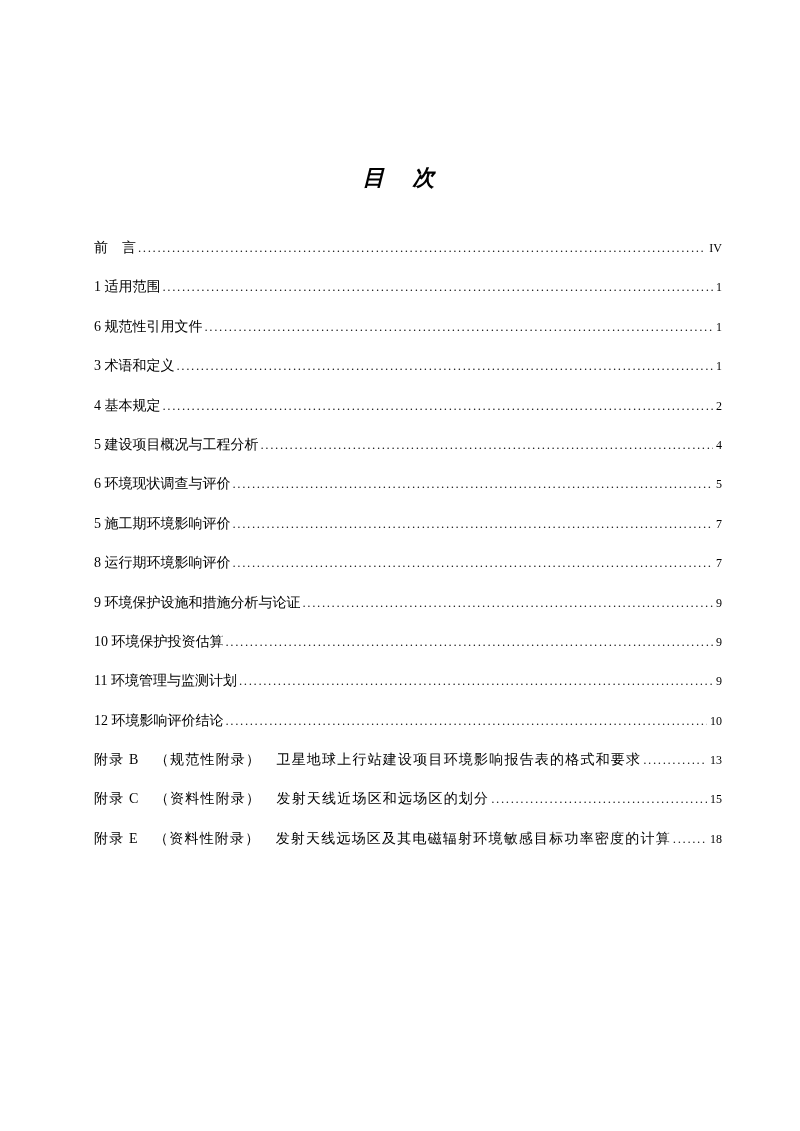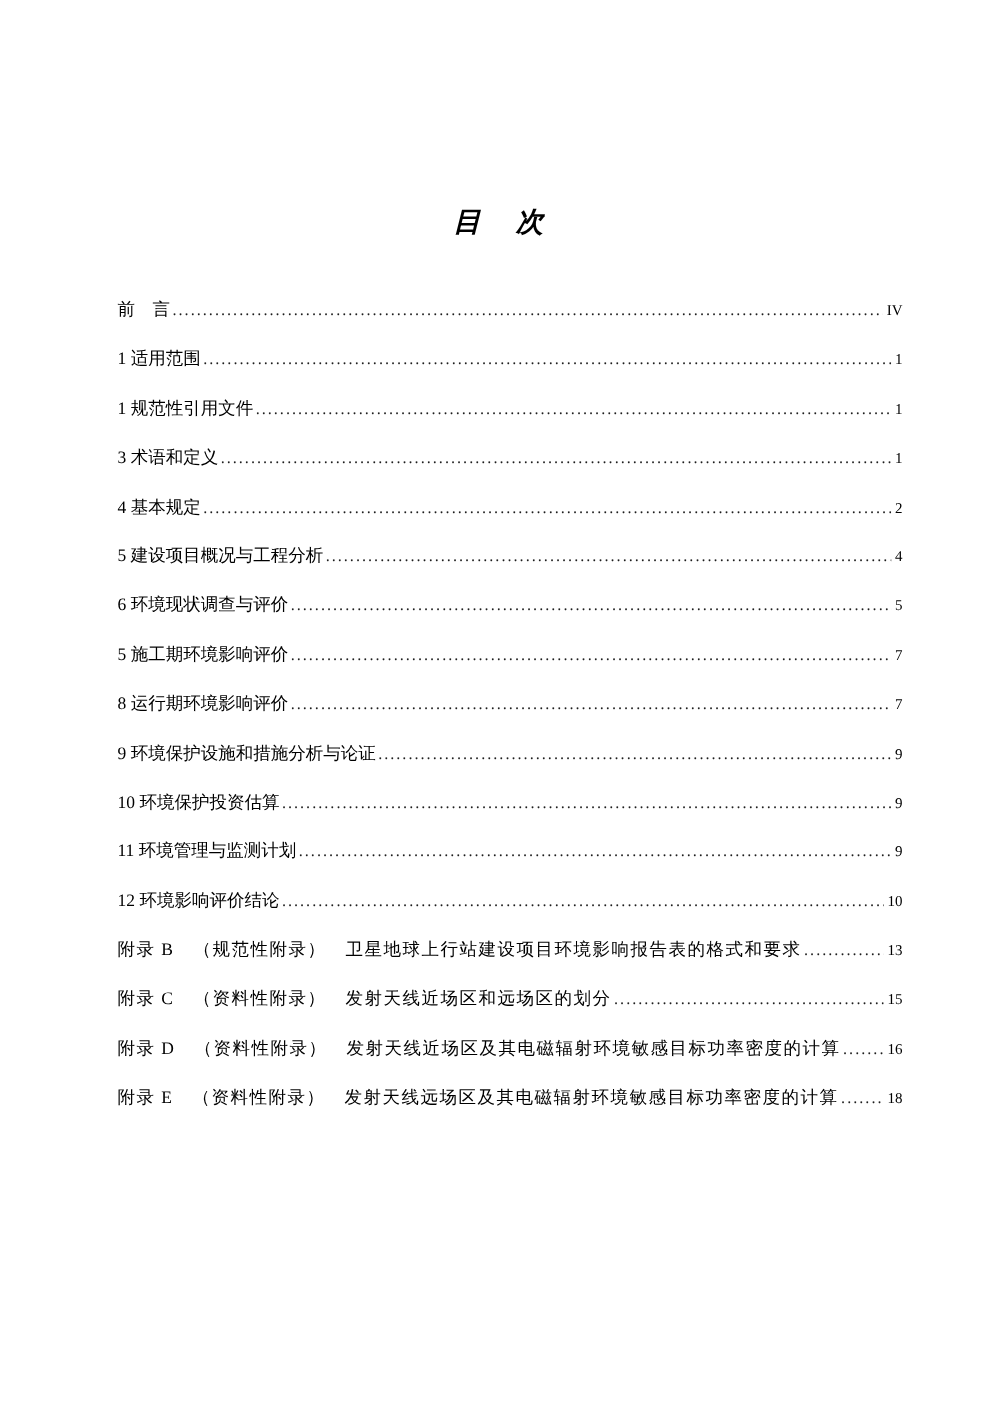--- a/index.html
+++ b/index.html
@@ -85,21 +85,21 @@
     <span class="toc-page">IV</span>
   </div>
 
   <div class="toc-row">
     <span class="toc-label">1 适用范围</span>
     <span class="toc-leader"></span>
     <span class="toc-page">1</span>
   </div>
 
   <div class="toc-row">
-    <span class="toc-label">1 规范性引用文件</span>
+    <span class="toc-label">6 规范性引用文件</span>
     <span class="toc-leader"></span>
     <span class="toc-page">1</span>
   </div>
 
   <div class="toc-row">
     <span class="toc-label">3 术语和定义</span>
     <span class="toc-leader"></span>
     <span class="toc-page">1</span>
   </div>
 
@@ -163,25 +163,20 @@
     <span class="toc-leader"></span>
     <span class="toc-page">13</span>
   </div>
 
   <div class="toc-row appendix">
     <span class="toc-label">附录 C　（资料性附录）　发射天线近场区和远场区的划分</span>
     <span class="toc-leader"></span>
     <span class="toc-page">15</span>
   </div>
 
-  <div class="toc-row appendix">
-    <span class="toc-label">附录 D　（资料性附录）　发射天线近场区及其电磁辐射环境敏感目标功率密度的计算</span>
-    <span class="toc-leader"></span>
-    <span class="toc-page">16</span>
-  </div>
 
   <div class="toc-row appendix">
     <span class="toc-label">附录 E　（资料性附录）　发射天线远场区及其电磁辐射环境敏感目标功率密度的计算</span>
     <span class="toc-leader"></span>
     <span class="toc-page">18</span>
   </div>
 </div>
 </div>
 
 </body></html>

